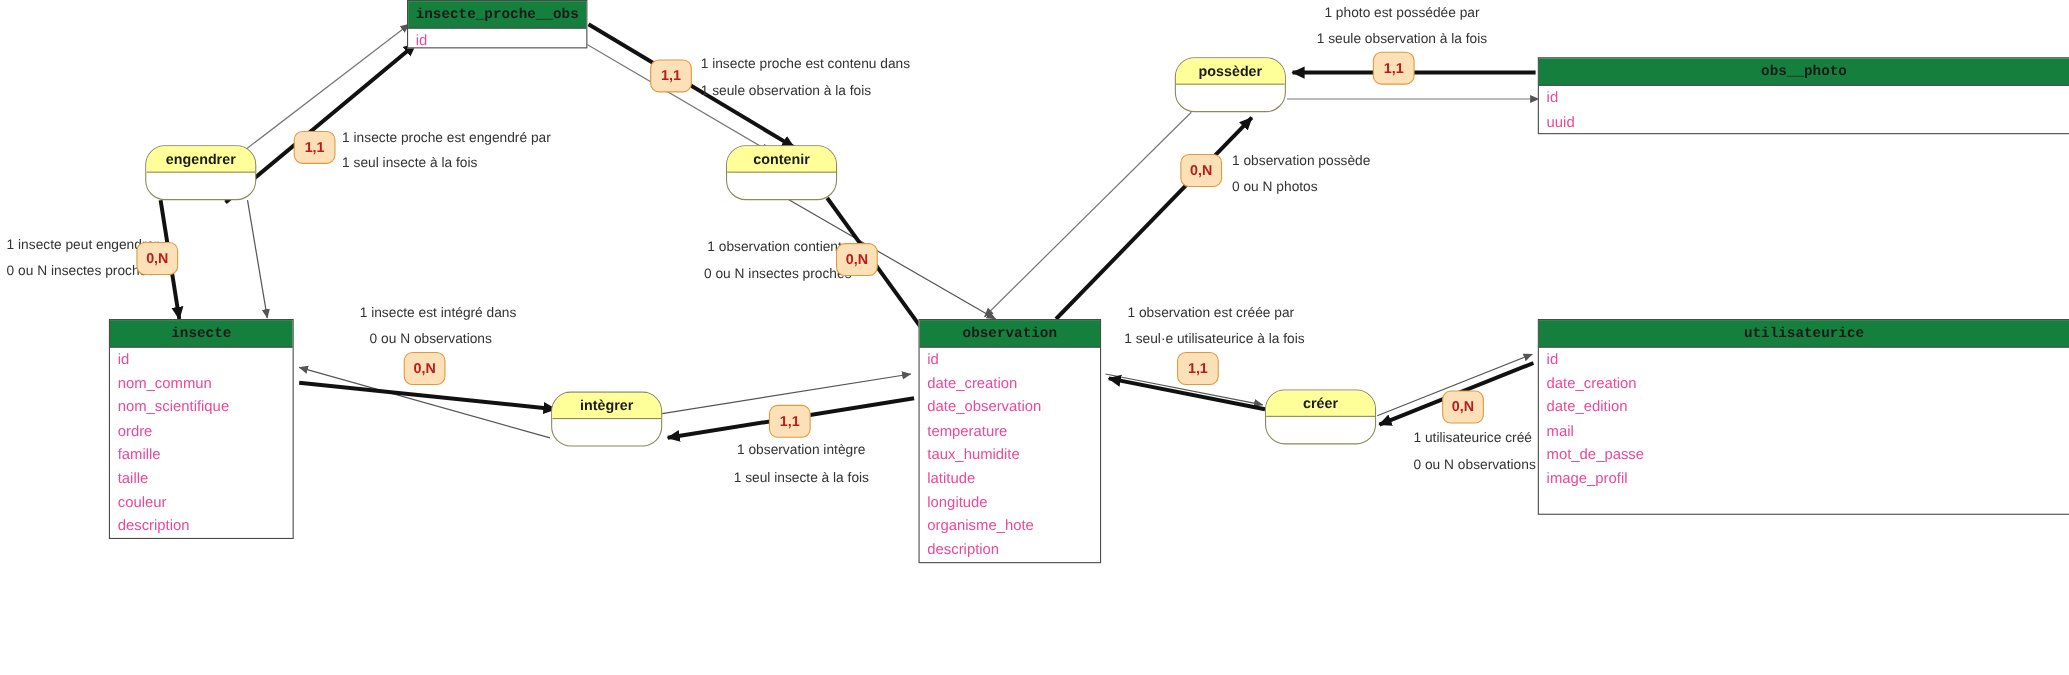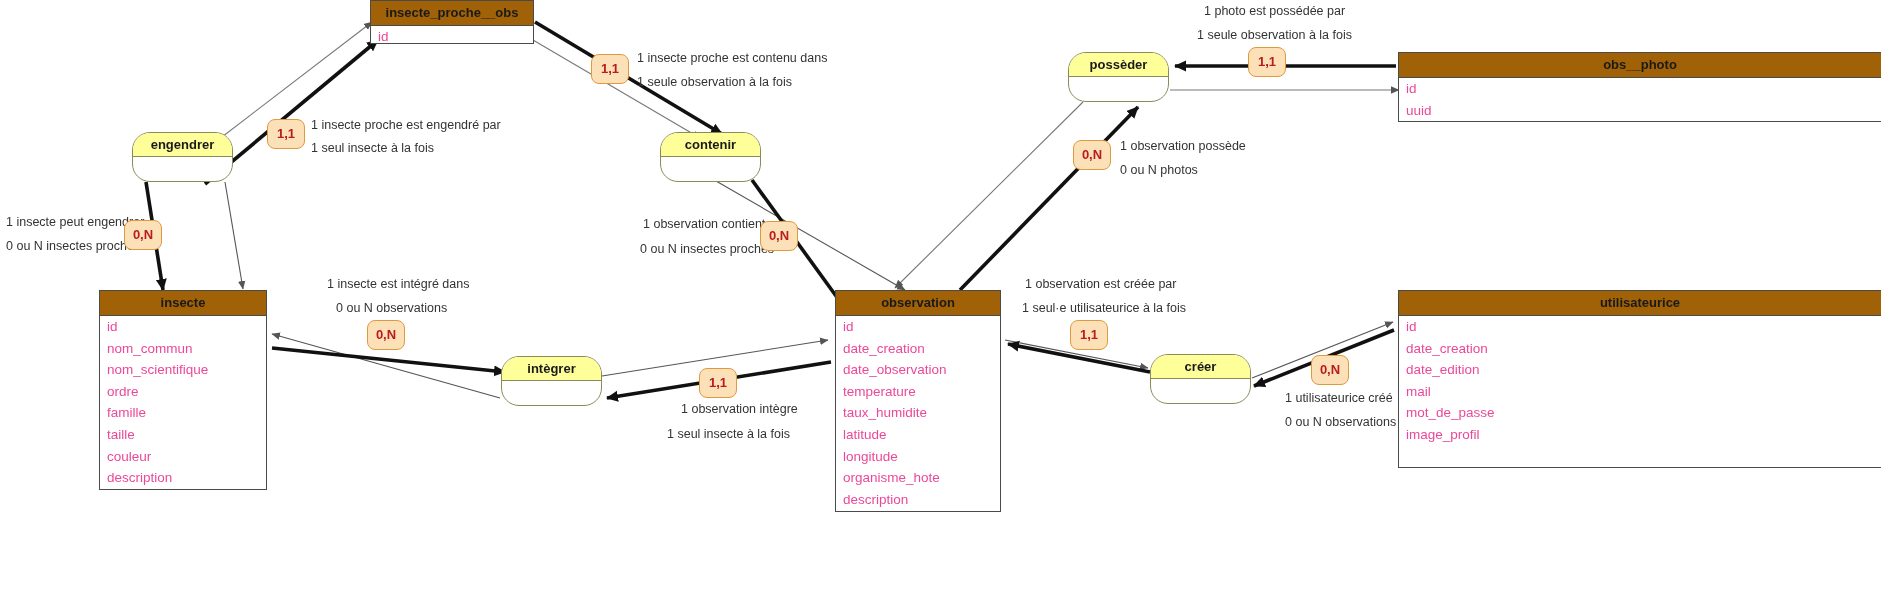--- a/index.html
+++ b/index.html
@@ -25,29 +25,29 @@
   }
   
   .entity {
     position: absolute;
     box-sizing: border-box;
     border: 1px solid #4a4a4a;
     background: #ffffff;
     z-index: 5;
   }
   .entity-title {
-    background: #a16207;
+    background: #15803d;
     border-bottom: 1px solid #4a4a4a;
     text-align: center;
     font-weight: bold;
     font-size: 13px;
     color: #1a1a1a;
     height: 24px;
     line-height: 24px;
-    font-family: Liberation Sans, sans-serif;
+    font-family: Liberation Mono, monospace;
   }
   .entity-attrs {
     padding: 0;
     margin: 0;
     list-style: none;
   }
   .entity-attrs li {
     font-size: 13.5px;
     color: #ec4899;
     height: 21.6px;
@@ -280,19 +280,19 @@
 
   <div class="note" style="left:643px; top:217px;">1 observation contient</div>
   <div class="note" style="left:640px; top:242px;">0 ou N insectes proches</div>
 
   <div class="note" style="left:327px; top:277px;">1 insecte est intégré dans</div>
   <div class="note" style="left:336px; top:301px;">0 ou N observations</div>
 
   <div class="note" style="left:1025px; top:277px;">1 observation est créée par</div>
   <div class="note" style="left:1022px; top:301px;">1 seul·e utilisateurice à la fois</div>
 
-  <div class="note" style="left:670px; top:402px;margin-left:11px;">1 observation intègre</div>
+  <div class="note" style="left:670px; top:402px;">1 observation intègre</div>
   <div class="note" style="left:667px; top:427px;">1 seul insecte à la fois</div>
 
   <div class="note" style="left:1285px; top:391px;">1 utilisateurice créé</div>
   <div class="note" style="left:1285px; top:415px;">0 ou N observations</div>
 
 </div>
 
 </body></html>

